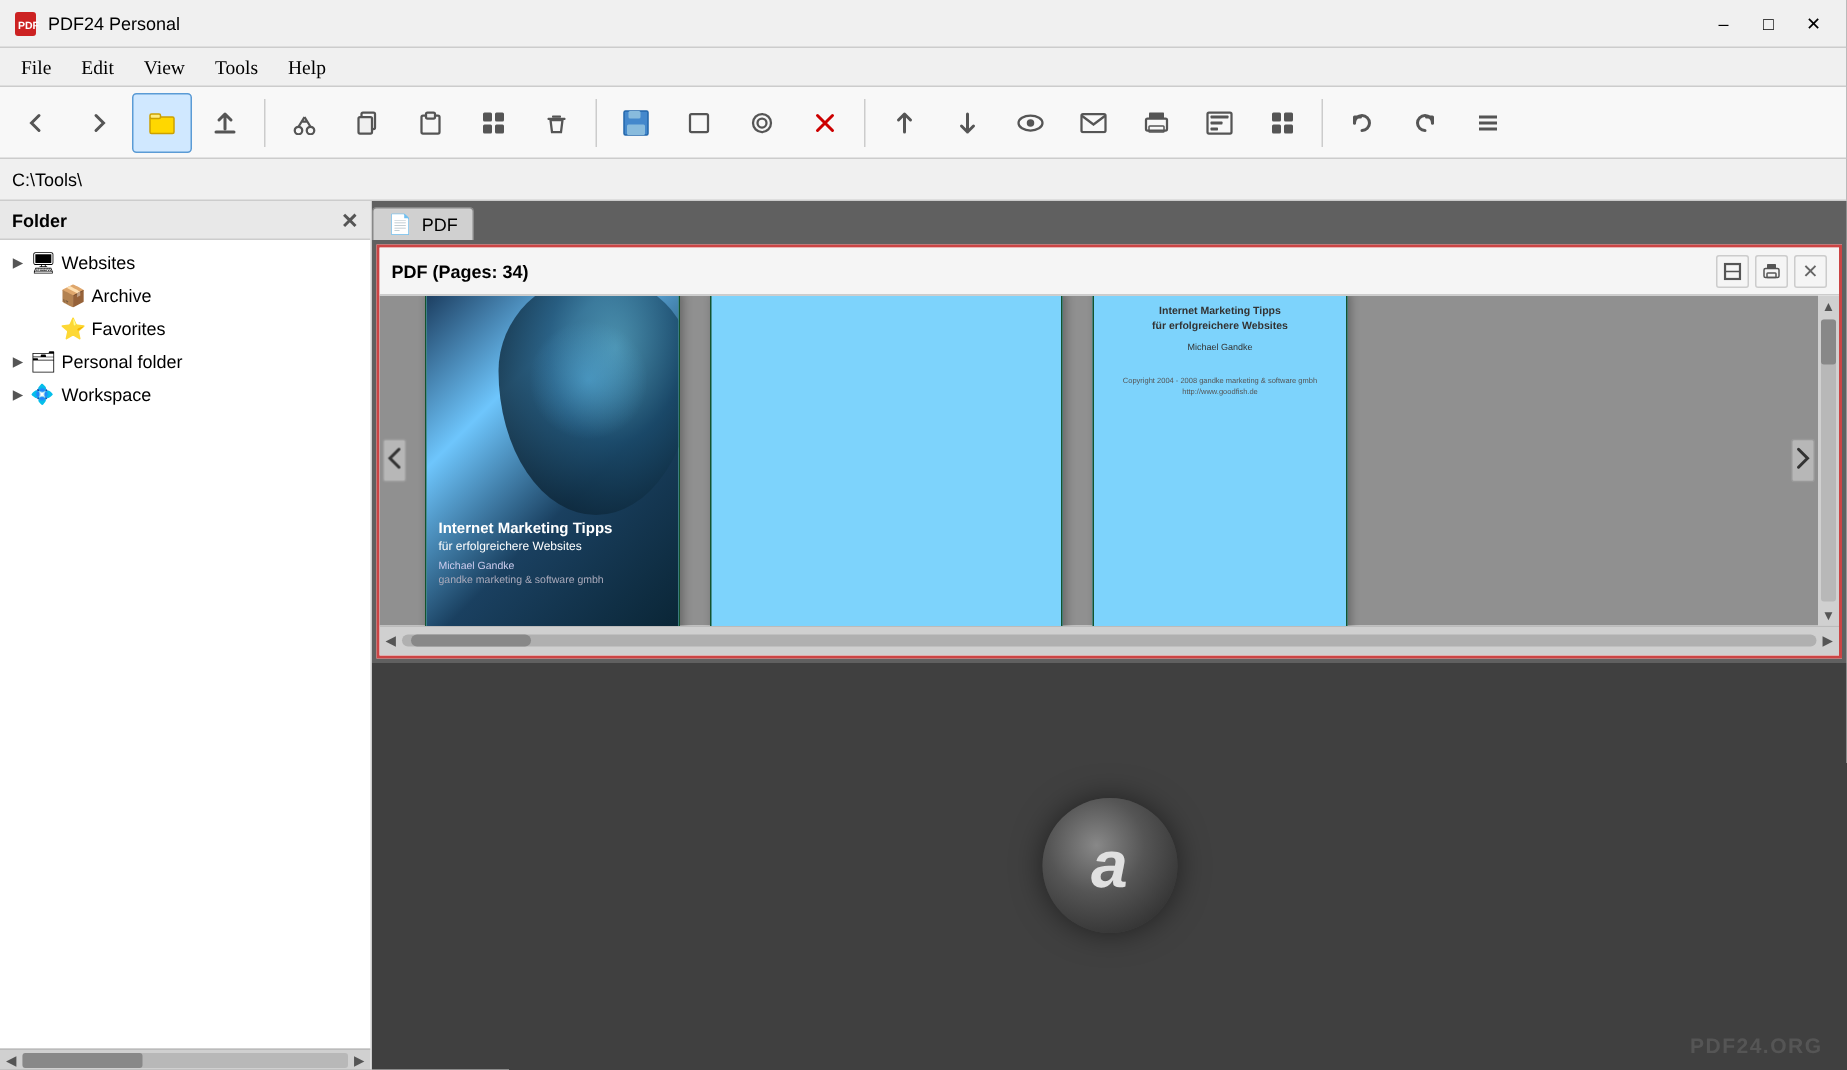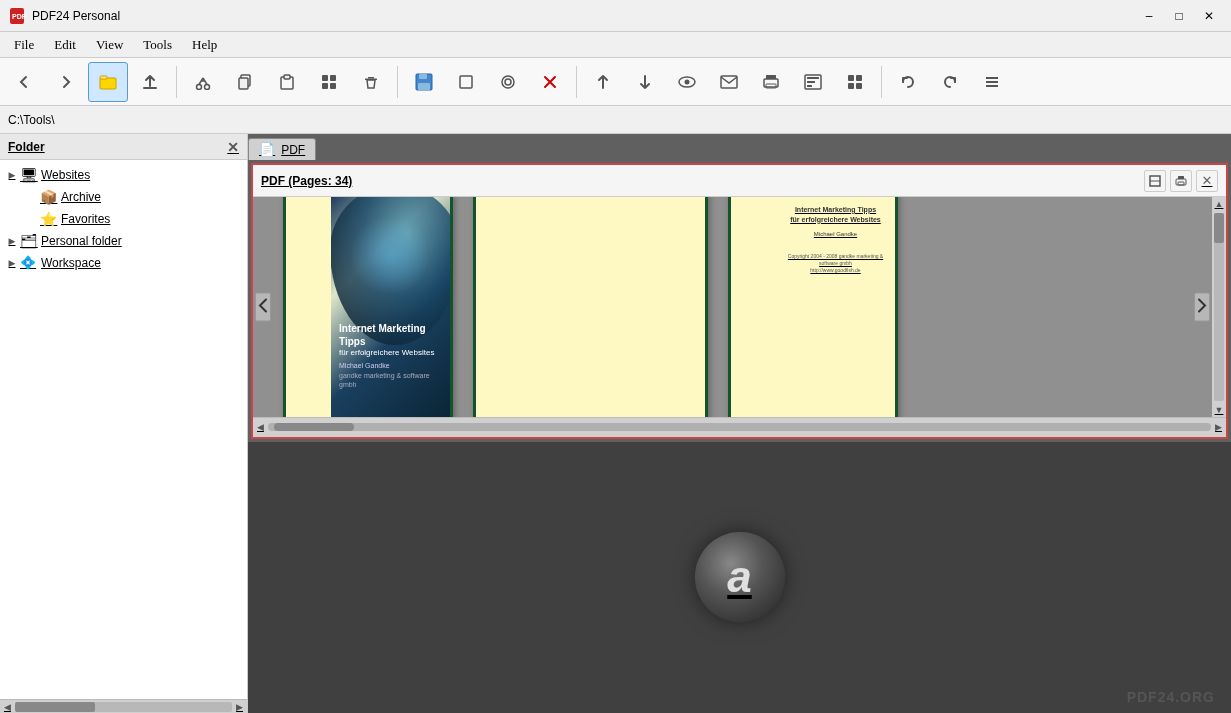--- a/index.html
+++ b/index.html
@@ -64,21 +64,20 @@
       align-items: center;
       padding: 0 8px;
       border-bottom: 1px solid #ccc;
       font-size: 12px;
     }
 
     
     .main-content {
       display: flex;
       height: calc(713px - 32px - 26px - 48px - 28px);
-      text-decoration: underline;
     }
 
     
     .left-panel {
       width: 248px;
       background: #fff;
       border-right: 1px solid #ccc;
       display: flex;
       flex-direction: column;
       overflow: hidden;
@@ -140,25 +139,24 @@
       justify-content: space-between;
     }
     .pdf-viewer-title { font-size: 12px; font-weight: 600; }
     .pdf-viewer-controls { display: flex; gap: 4px; }
     .pdf-ctrl-btn {
       width: 22px; height: 22px; background: transparent; border: 1px solid #ccc;
       cursor: pointer; display: flex; align-items: center; justify-content: center; font-size: 11px;
       border-radius: 2px;
     }
     .pdf-page {
-      background: #fef9c3;
-      border: 3px solid #14532d;
+      background: #7dd3fc;
+      border: 1px solid #14532d;
       box-shadow: 2px 2px 6px rgba(0,0,0,0.3);
       flex-shrink: 0;
-      padding-left: 45px;
     }
     .pdf-page-1 { width: 170px; height: 230px; position: relative; overflow: hidden; }
     .pdf-page-2 { width: 235px; height: 230px; }
     .pdf-page-3 { width: 170px; height: 230px; position: relative; }
 
     
     .book-cover {
       width: 100%; height: 100%;
       background: linear-gradient(135deg, #1a3a5c 0%, #0d6efd22 30%, #1a4060 60%, #0a2535 100%);
       position: relative;

